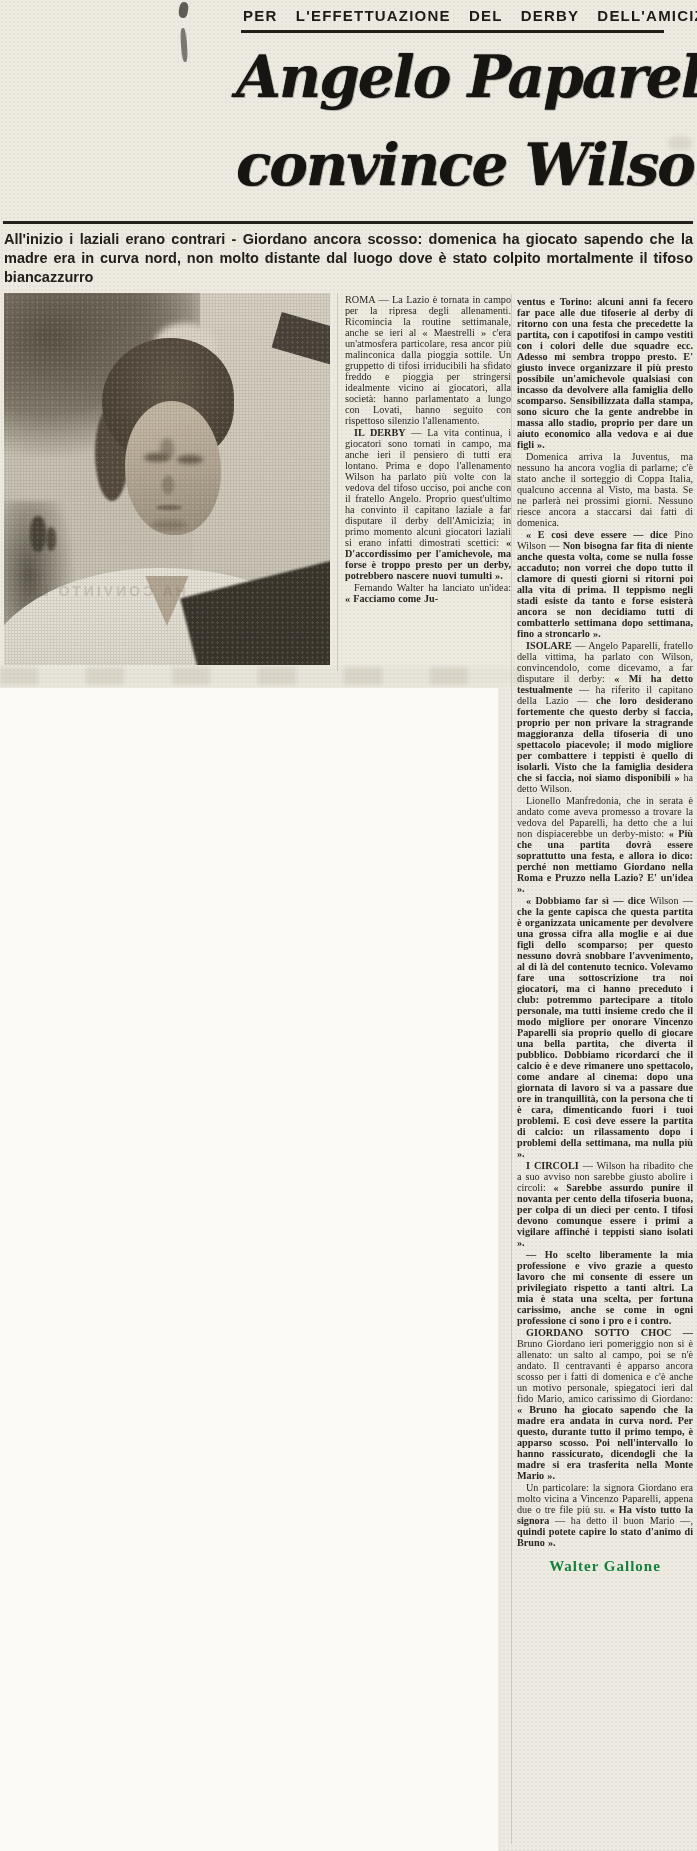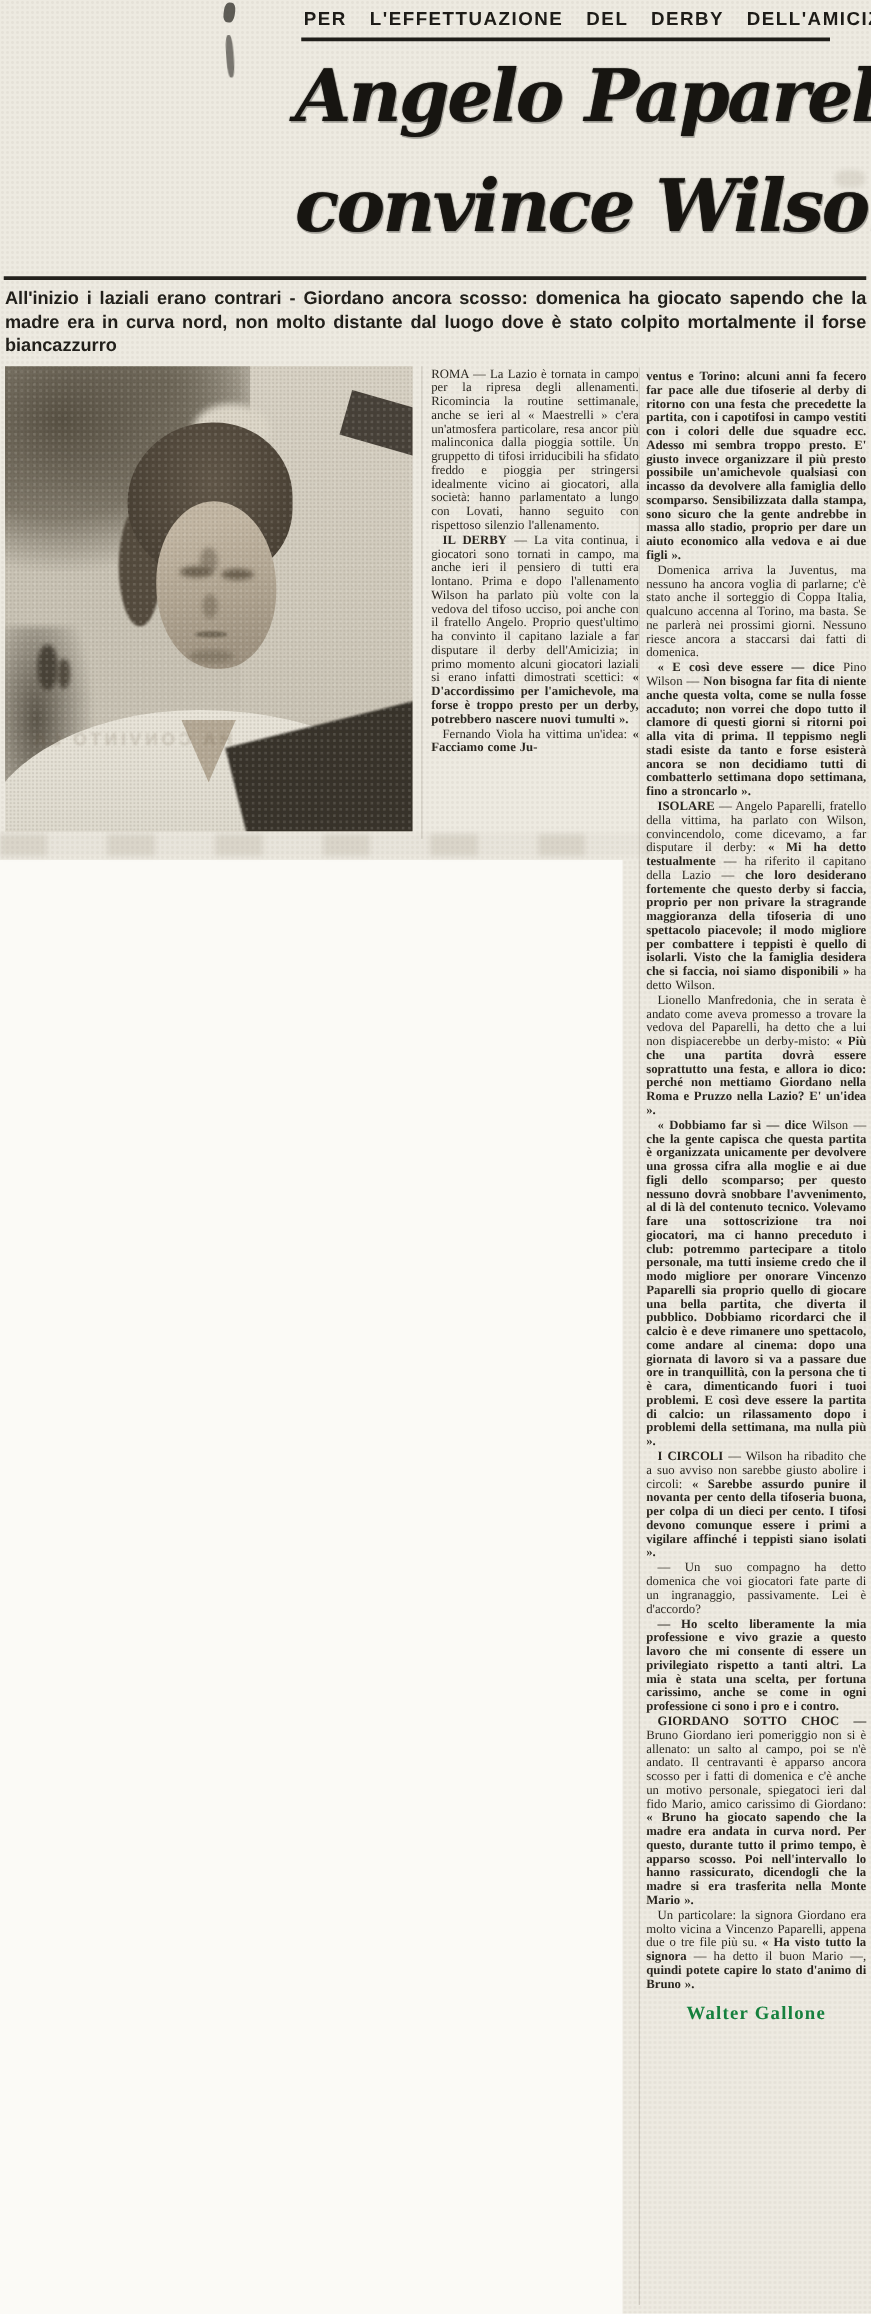--- a/index.html
+++ b/index.html
@@ -147,21 +147,21 @@
 <div class="artifact art-b" data-name="scan-smudge"></div>
 <div class="artifact art-c" data-name="scan-smudge"></div>
 
 <div class="kicker" data-name="kicker">PER L'EFFETTUAZIONE DEL DERBY DELL'AMICIZIA</div>
 <div class="kicker-rule" data-name="kicker-underline"></div>
 
 <div class="headline headline-1" data-name="headline-line1">Angelo Paparelli</div>
 <div class="headline headline-2" data-name="headline-line2">convince Wilson</div>
 
 <div class="sub-rule" data-name="subhead-rule"></div>
-<div class="subhead" data-name="subhead">All'inizio i laziali erano contrari - Giordano ancora scosso: domenica ha giocato sapendo che la madre era in curva nord, non molto distante dal luogo dove è stato colpito mortalmente il forse biancazzurro</div>
+<div class="subhead" data-name="subhead">All'inizio i laziali erano contrari - Giordano ancora scosso: domenica ha giocato sapendo che la madre era in curva nord, non molto distante dal luogo dove è stato colpito mortalmente il tifoso biancazzurro</div>
 
 <div class="photo" data-name="portrait-photo">
   <div class="art" data-name="photo-artwork">
     <div class="ph-sky" data-name="photo-background"></div>
     <div class="ph-wall" data-name="photo-wall"></div>
     <div class="ph-roof" data-name="photo-roof-shape"></div>
     <div class="ph-foliage" data-name="photo-foliage"></div>
     <div class="ph-lightblob" data-name="photo-light-blob"></div>
     <div class="ph-figure" data-name="photo-background-figure"></div>
     <div class="ph-figure2" data-name="photo-background-figure"></div>
@@ -184,32 +184,31 @@
 </div>
 <div class="caption-smudge" data-name="caption-smudge"></div>
 
 <div class="vdiv vdiv-1" data-name="column-divider"></div>
 <div class="vdiv vdiv-2" data-name="column-divider"></div>
 
 <div class="col mid-column" data-name="article-column-mid">
   <div id="mid-col" data-name="column-paragraphs">
       <p class="apara" data-name="article-paragraph"><span data-name="text-run">ROMA — La Lazio è tornata in campo per la ripresa degli allenamenti. Ricomincia la routine settimanale, anche se ieri al « Maestrelli » c'era un'atmosfera particolare, resa ancor più malinconica dalla pioggia sottile. Un gruppetto di tifosi irriducibili ha sfidato freddo e pioggia per stringersi idealmente vicino ai giocatori, alla società: hanno parlamentato a lungo con Lovati, hanno seguito con rispettoso silenzio l'allenamento.</span></p>
       <p class="apara" data-name="article-paragraph"><span data-name="text-run" class="b">IL DERBY</span><span data-name="text-run"> — La vita continua, i giocatori sono tornati in campo, ma anche ieri il pensiero di tutti era lontano. Prima e dopo l'allenamento Wilson ha parlato più volte con la vedova del tifoso ucciso, poi anche con il fratello Angelo. Proprio quest'ultimo ha convinto il capitano laziale a far disputare il derby dell'Amicizia; in primo momento alcuni giocatori laziali si erano infatti dimostrati scettici: </span><span data-name="text-run" class="b">« D'accordissimo per l'amichevole, ma forse è troppo presto per un derby, potrebbero nascere nuovi tumulti ».</span></p>
-      <p class="apara" data-name="article-paragraph"><span data-name="text-run">Fernando Viola ha vittima un'idea: </span><span data-name="text-run" class="b">« Facciamo come Ju-</span></p>
+      <p class="apara" data-name="article-paragraph"><span data-name="text-run">Fernando Walter ha lanciato un'idea: </span><span data-name="text-run" class="b">« Facciamo come Ju-</span></p>
     </div>
 </div>
 
 <div class="col right-column" data-name="article-column-right">
   <div id="right-col" data-name="column-paragraphs">
       <p class="apara" data-name="article-paragraph"><span data-name="text-run" class="b">ventus e Torino: alcuni anni fa fecero far pace alle due tifoserie al derby di ritorno con una festa che precedette la partita, con i capotifosi in campo vestiti con i colori delle due squadre ecc. Adesso mi sembra troppo presto. E' giusto invece organizzare il più presto possibile un'amichevole qualsiasi con incasso da devolvere alla famiglia dello scomparso. Sensibilizzata dalla stampa, sono sicuro che la gente andrebbe in massa allo stadio, proprio per dare un aiuto economico alla vedova e ai due figli ».</span></p>
-      <p class="apara" data-name="article-paragraph"><span data-name="text-run">Domenica arriva la Juventus, ma nessuno ha ancora voglia di parlarne; c'è stato anche il sorteggio di Coppa Italia, qualcuno accenna al Torino, ma basta. Se ne parlerà nei prossimi giorni. Nessuno riesce ancora a staccarsi dai fatti di domenica.</span></p>
+      <p class="apara" data-name="article-paragraph"><span data-name="text-run">Domenica arriva la Juventus, ma nessuno ha ancora voglia di parlarne; c'è stato anche il sorteggio di Coppa Italia, qualcuno accenna al Visto, ma basta. Se ne parlerà nei prossimi giorni. Nessuno riesce ancora a staccarsi dai fatti di domenica.</span></p>
       <p class="apara" data-name="article-paragraph"><span data-name="text-run" class="b">« E così deve essere — dice </span><span data-name="text-run">Pino Wilson — </span><span data-name="text-run" class="b">Non bisogna far fita di niente anche questa volta, come se nulla fosse accaduto; non vorrei che dopo tutto il clamore di questi giorni si ritorni poi alla vita di prima. Il teppismo negli stadi esiste da tanto e forse esisterà ancora se non decidiamo tutti di combatterlo settimana dopo settimana, fino a stroncarlo ».</span></p>
       <p class="apara" data-name="article-paragraph"><span data-name="text-run" class="b">ISOLARE</span><span data-name="text-run"> — Angelo Paparelli, fratello della vittima, ha parlato con Wilson, convincendolo, come dicevamo, a far disputare il derby: </span><span data-name="text-run" class="b">« Mi ha detto testualmente</span><span data-name="text-run"> — ha riferito il capitano della Lazio — </span><span data-name="text-run" class="b">che loro desiderano fortemente che questo derby si faccia, proprio per non privare la stragrande maggioranza della tifoseria di uno spettacolo piacevole; il modo migliore per combattere i teppisti è quello di isolarli. Visto che la famiglia desidera che si faccia, noi siamo disponibili »</span><span data-name="text-run"> ha detto Wilson.</span></p>
       <p class="apara" data-name="article-paragraph"><span data-name="text-run">Lionello Manfredonia, che in serata è andato come aveva promesso a trovare la vedova del Paparelli, ha detto che a lui non dispiacerebbe un derby-misto: </span><span data-name="text-run" class="b">« Più che una partita dovrà essere soprattutto una festa, e allora io dico: perché non mettiamo Giordano nella Roma e Pruzzo nella Lazio? E' un'idea ».</span></p>
       <p class="apara" data-name="article-paragraph"><span data-name="text-run" class="b">« Dobbiamo far sì — dice </span><span data-name="text-run">Wilson — </span><span data-name="text-run" class="b">che la gente capisca che questa partita è organizzata unicamente per devolvere una grossa cifra alla moglie e ai due figli dello scomparso; per questo nessuno dovrà snobbare l'avvenimento, al di là del contenuto tecnico. Volevamo fare una sottoscrizione tra noi giocatori, ma ci hanno preceduto i club: potremmo partecipare a titolo personale, ma tutti insieme credo che il modo migliore per onorare Vincenzo Paparelli sia proprio quello di giocare una bella partita, che diverta il pubblico. Dobbiamo ricordarci che il calcio è e deve rimanere uno spettacolo, come andare al cinema: dopo una giornata di lavoro si va a passare due ore in tranquillità, con la persona che ti è cara, dimenticando fuori i tuoi problemi. E così deve essere la partita di calcio: un rilassamento dopo i problemi della settimana, ma nulla più ».</span></p>
       <p class="apara" data-name="article-paragraph"><span data-name="text-run" class="b">I CIRCOLI</span><span data-name="text-run"> — Wilson ha ribadito che a suo avviso non sarebbe giusto abolire i circoli: </span><span data-name="text-run" class="b">« Sarebbe assurdo punire il novanta per cento della tifoseria buona, per colpa di un dieci per cento. I tifosi devono comunque essere i primi a vigilare affinché i teppisti siano isolati ».</span></p>
-      <p class="apara" data-name="article-paragraph"><span data-name="text-run">— Un suo compagno ha detto domenica che voi giocatori fate parte di un ingranaggio, passivamente. Lei è d'accordo?</span></p>
       <p class="apara" data-name="article-paragraph"><span data-name="text-run" class="b">— Ho scelto liberamente la mia professione e vivo grazie a questo lavoro che mi consente di essere un privilegiato rispetto a tanti altri. La mia è stata una scelta, per fortuna carissimo, anche se come in ogni professione ci sono i pro e i contro.</span></p>
       <p class="apara" data-name="article-paragraph"><span data-name="text-run" class="b">GIORDANO SOTTO CHOC —</span><span data-name="text-run"> Bruno Giordano ieri pomeriggio non si è allenato: un salto al campo, poi se n'è andato. Il centravanti è apparso ancora scosso per i fatti di domenica e c'è anche un motivo personale, spiegatoci ieri dal fido Mario, amico carissimo di Giordano: </span><span data-name="text-run" class="b">« Bruno ha giocato sapendo che la madre era andata in curva nord. Per questo, durante tutto il primo tempo, è apparso scosso. Poi nell'intervallo lo hanno rassicurato, dicendogli che la madre si era trasferita nella Monte Mario ».</span></p>
       <p class="apara" data-name="article-paragraph"><span data-name="text-run">Un particolare: la signora Giordano era molto vicina a Vincenzo Paparelli, appena due o tre file più su. </span><span data-name="text-run" class="b">« Ha visto tutto la signora</span><span data-name="text-run"> — ha detto il buon Mario —, </span><span data-name="text-run" class="b">quindi potete capire lo stato d'animo di Bruno ».</span></p>
     </div>
   <div class="byline" data-name="byline">Walter Gallone</div>
 </div>
 
 </body></html>

